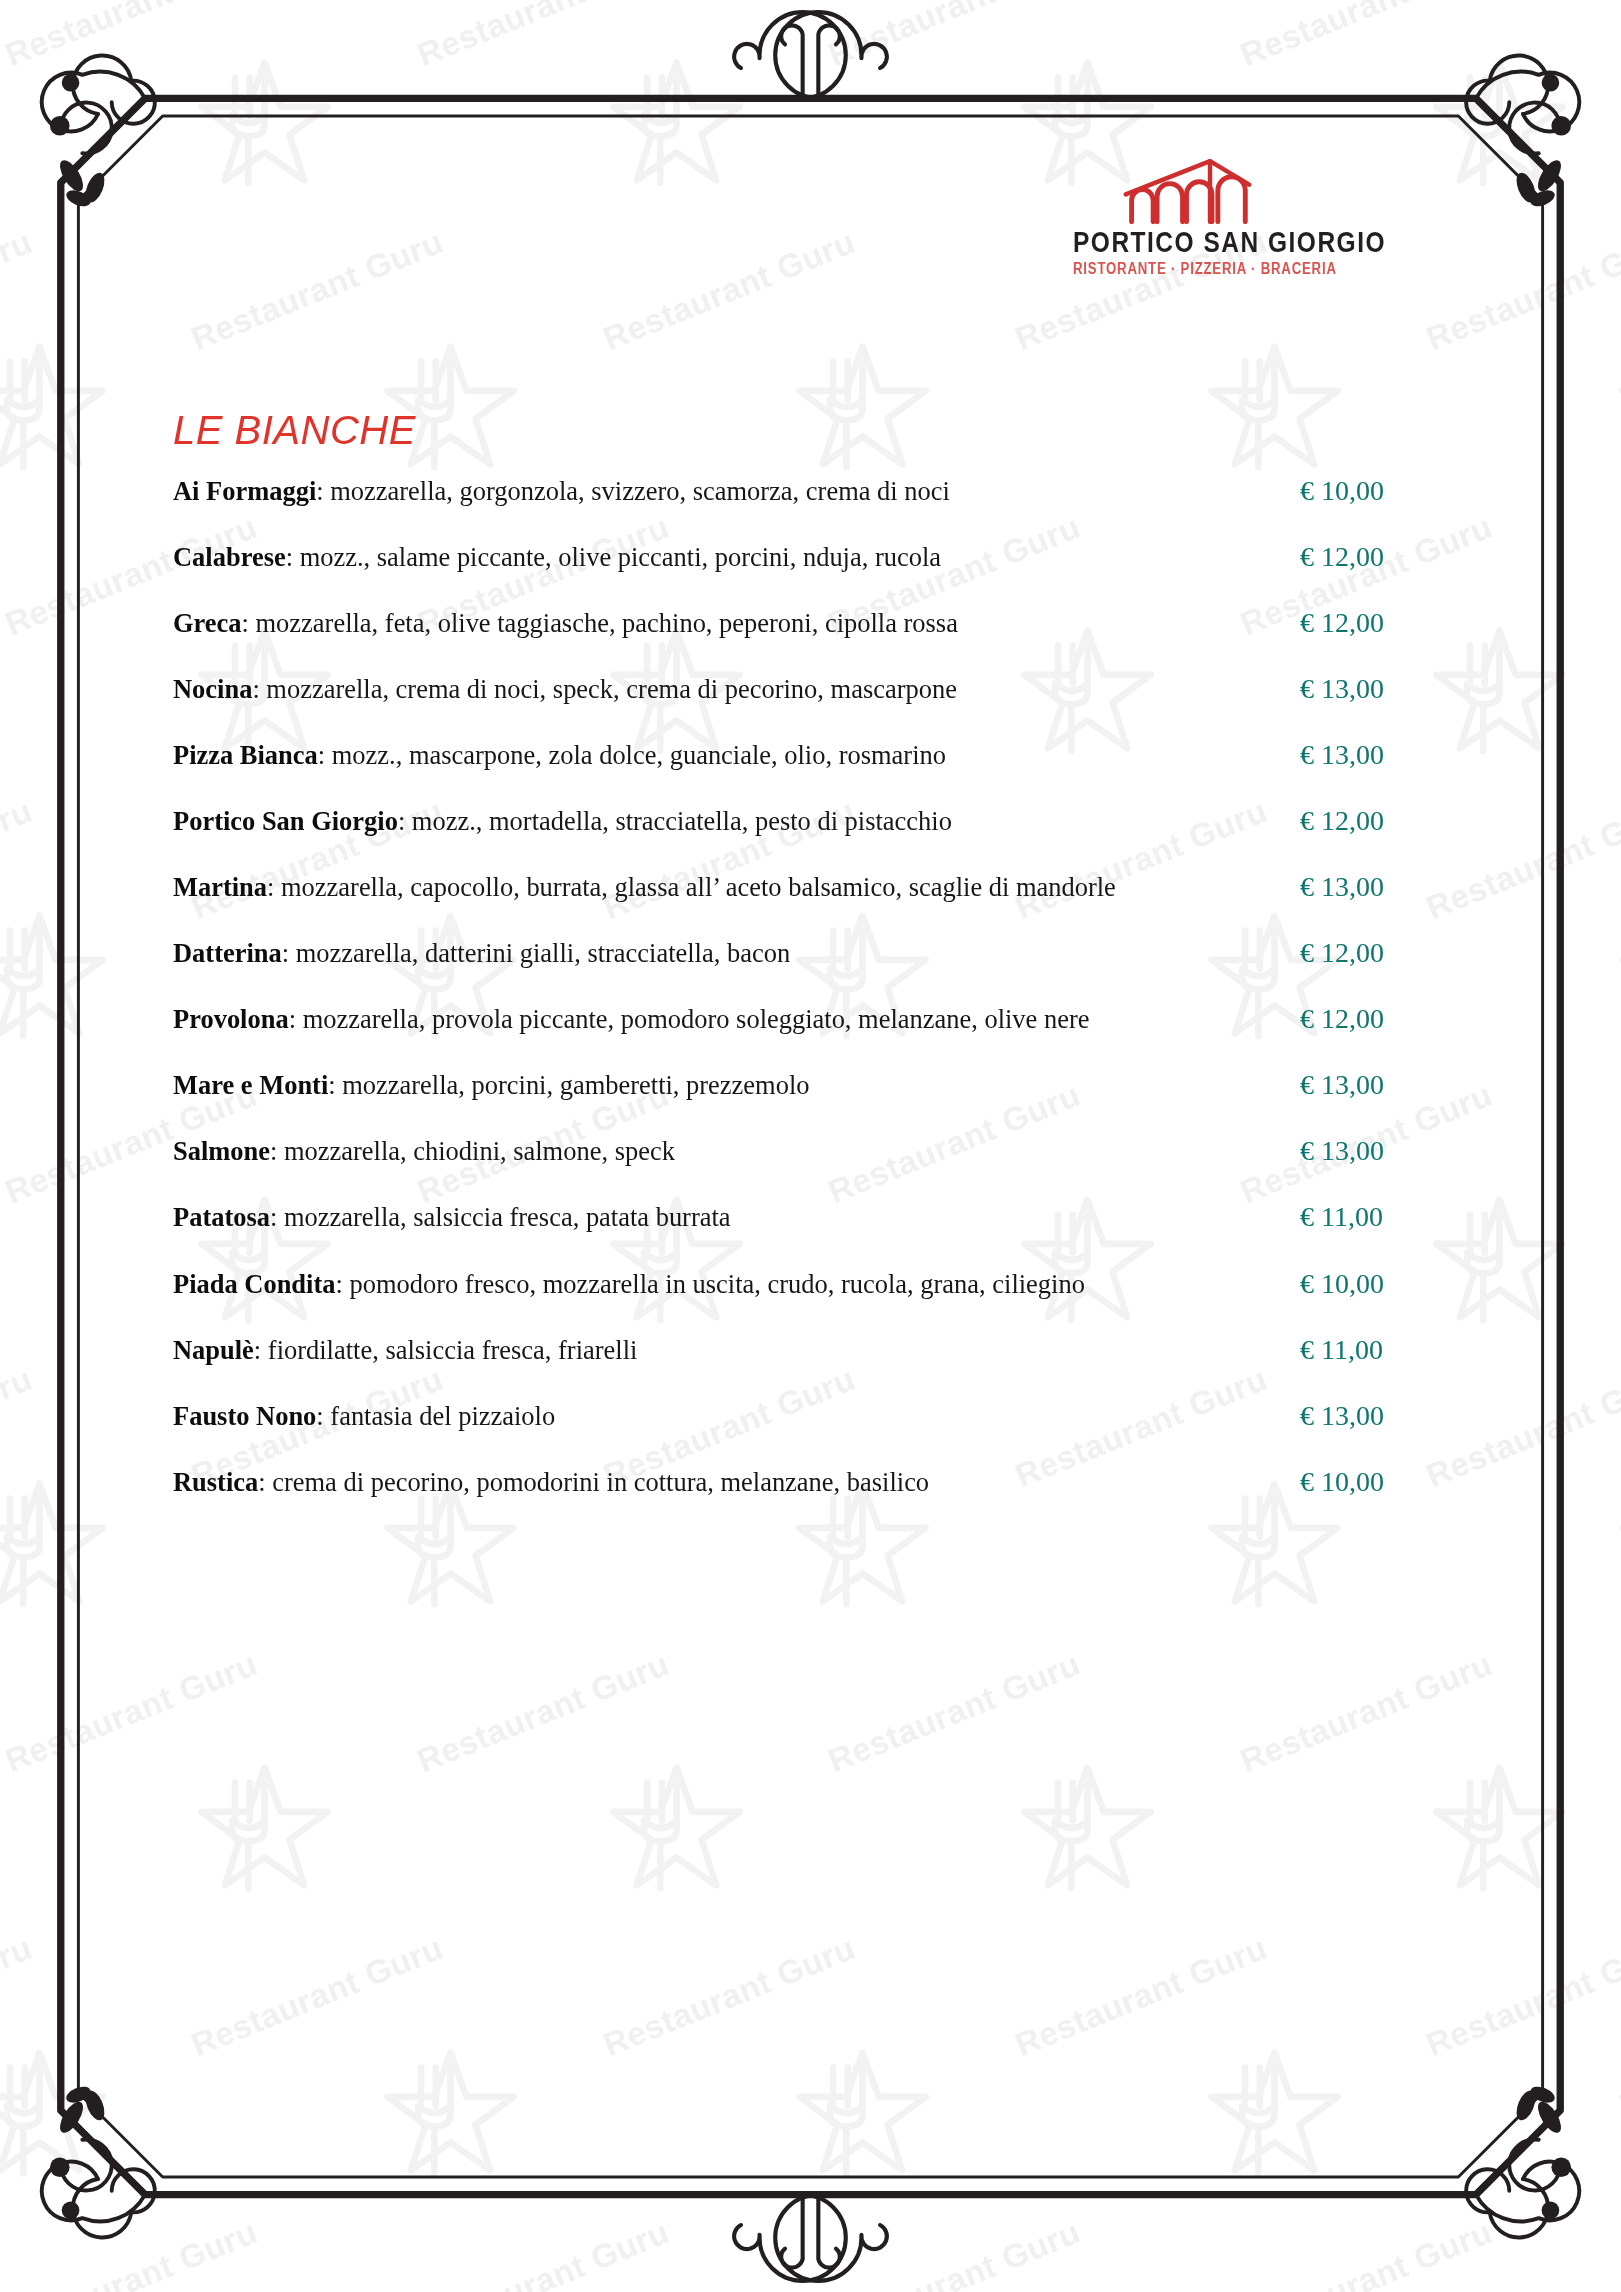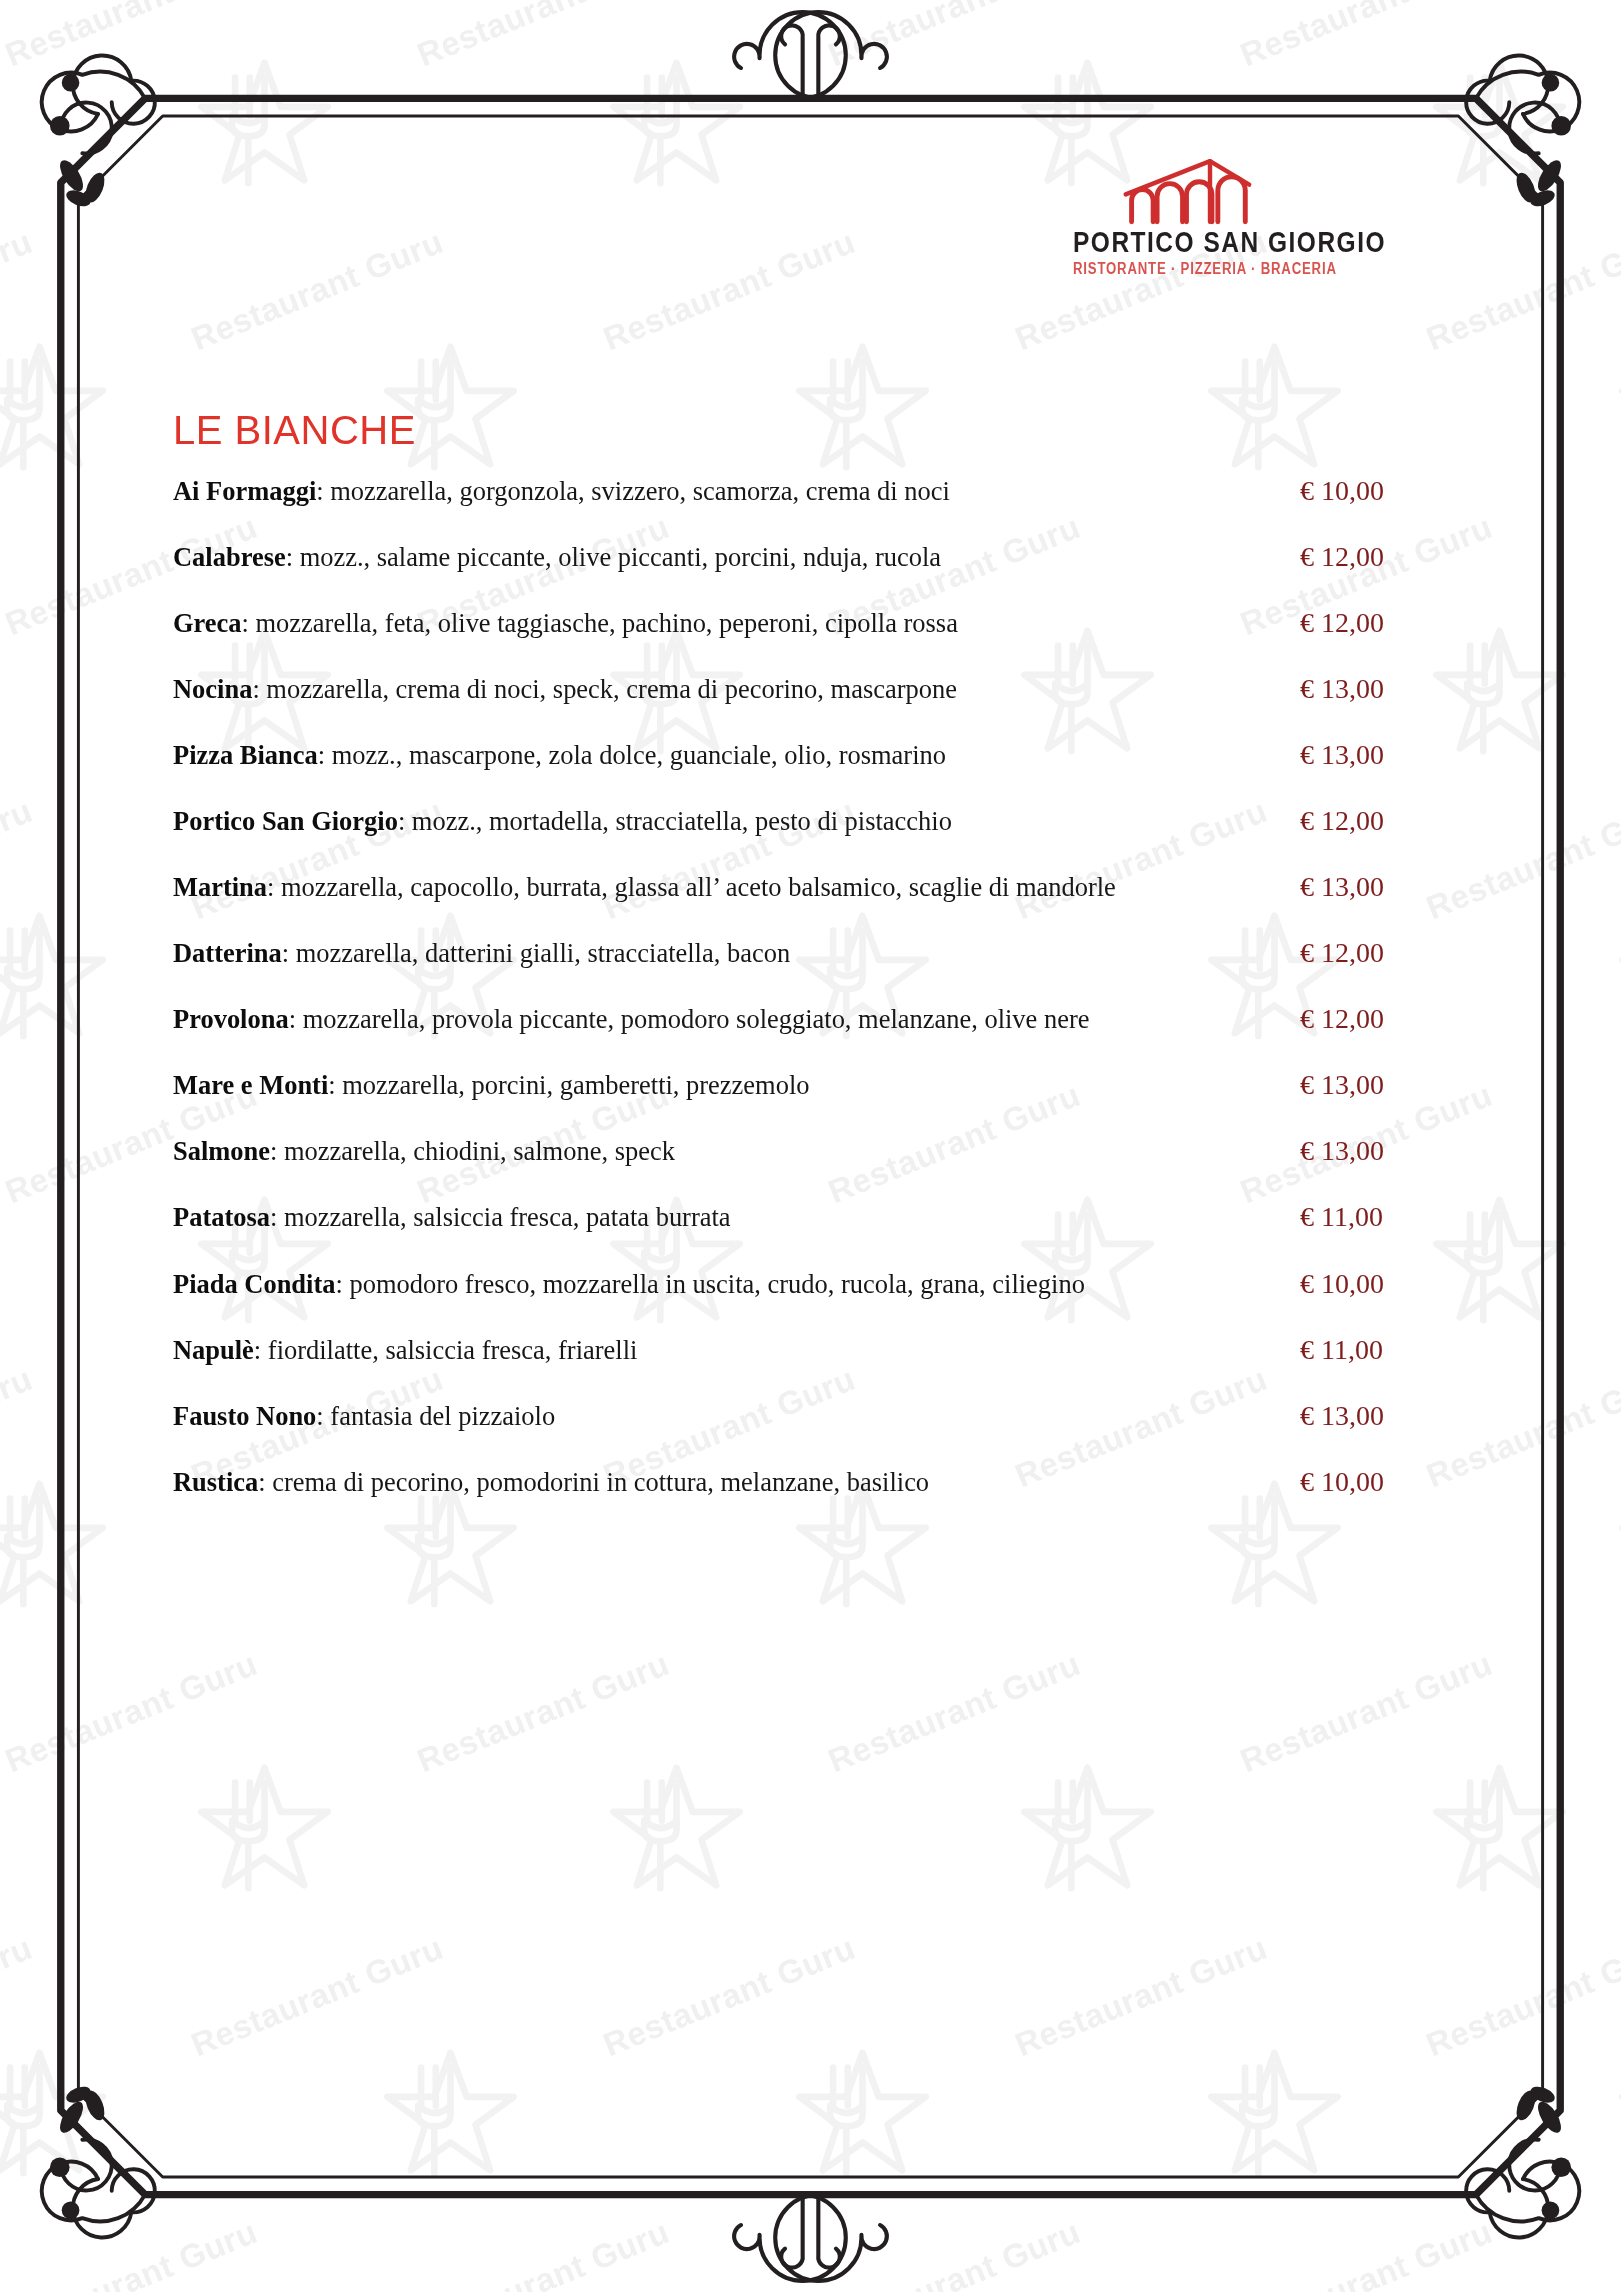--- a/index.html
+++ b/index.html
@@ -101,20 +101,21 @@
     width: 1284px;
   }
   #section-title {
     font-family: "Liberation Sans", sans-serif;
     font-size: 40px;
     font-weight: 400;
     color: #e0342b;
     letter-spacing: 0.5px;
     margin: 0 0 21.6px 0;
     line-height: 1;
+    font-style: italic;
   }
 
   .menu-list { margin: 0; padding: 0; list-style: none; }
 
   .menu-row {
     display: flex;
     align-items: flex-start;
     justify-content: space-between;
     margin-bottom: 28px;
   }
@@ -136,21 +137,21 @@
   .item-desc { font-weight: 400; }
 
   .item-price {
     flex: 0 0 auto;
     width: 157px;
     text-align: left;
     padding-left: 13.7px;
     font-family: "Liberation Serif", serif;
     font-size: 28px;
     line-height: 1.36;
-    color: #7f1d1d;
+    color: #0f766e;
     white-space: nowrap;
   }
 </style>
 </head>
 <body>
 
 <div id="page">
 
   <div id="watermark-layer">
       <div class="wm-text" style="left: 0px; top: 39px;">Restaurant Guru</div>

